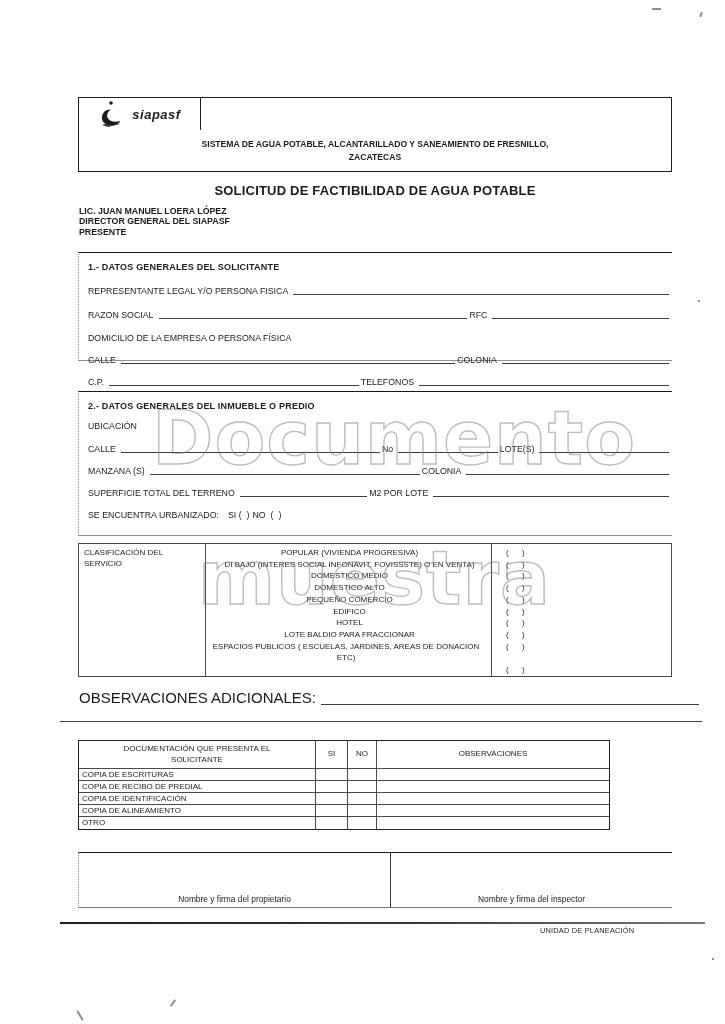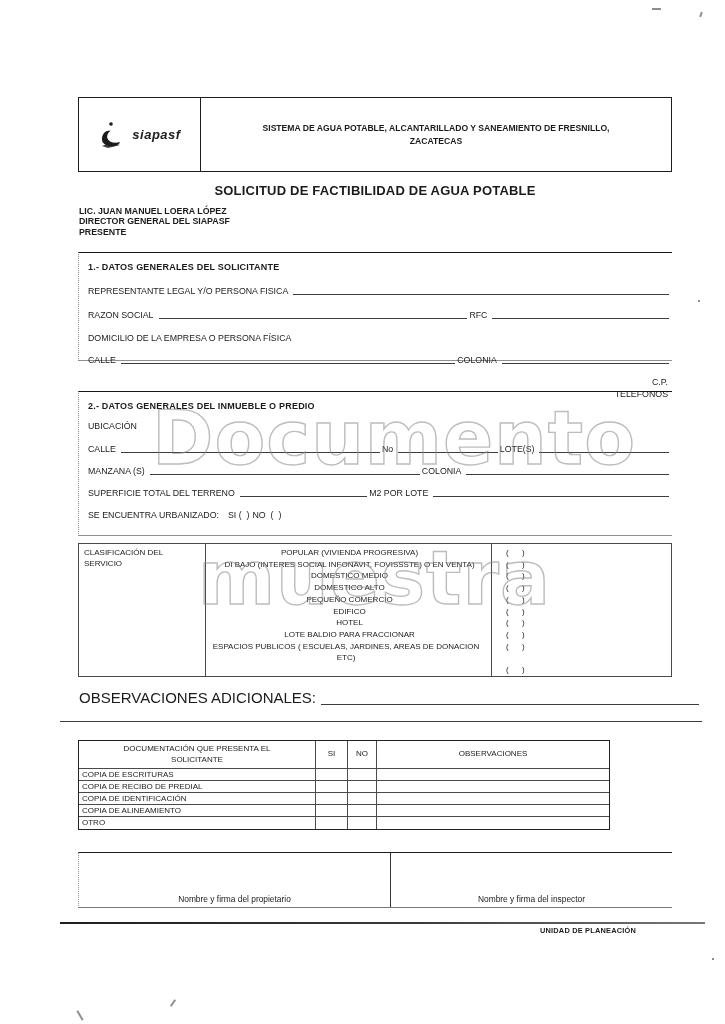--- a/index.html
+++ b/index.html
@@ -4,21 +4,21 @@
 <style>
   html,body{margin:0;padding:0;}
   body{background:#e8e8e8;}
   .page{
     position:relative; width:725px; height:1024px; background:#ffffff;
     font-family:"Liberation Sans", sans-serif; color:#1b1b1b; overflow:hidden;
     margin:0 auto;
   }
   
   .hdr-box{position:absolute; left:78px; top:97px; width:594px; height:75px;
-    border:1.6px solid #1f1f1f; display:flex; box-sizing:border-box;}
+    border:1.6px solid #1f1f1f; display:flex; box-sizing:border-box;flex-direction:column;}
   .hdr-logo-cell{width:122px; border-right:1.4px solid #1f1f1f; display:flex;
     align-items:center; justify-content:center; gap:4px; box-sizing:border-box;}
   .logo-text{font-size:13px; font-weight:bold; font-style:italic; letter-spacing:.5px; color:#222;}
   .hdr-title-cell{flex:1; display:flex; flex-direction:column; align-items:center;
     justify-content:center; text-align:center; font-weight:bold; font-size:8.6px;
     line-height:13px; padding:0 14px;}
   
   .form-title{position:absolute; left:78px; top:183px; width:594px; text-align:center;
     font-weight:bold; font-size:13px; letter-spacing:.2px;}
   .addressee{position:absolute; left:79px; top:206px; font-weight:bold; font-size:8.8px; line-height:10.4px;}
@@ -62,21 +62,21 @@
   .sig{position:absolute; left:78px; top:852px; width:594px; height:56px; box-sizing:border-box;
     border-top:1.6px solid #1c1c1c; border-left:1px dotted #999; border-bottom:1px solid #777;
     display:flex;}
   .sig-cell{display:flex; align-items:flex-end; justify-content:center;
     font-size:8.4px; padding-bottom:3px; box-sizing:border-box;}
   .sig-cell.left{width:312px; border-right:1.2px solid #333;}
   .sig-cell.right{flex:1;}
   
   .foot-line{position:absolute; left:60px; top:922px; width:645px; height:2px;
     background:linear-gradient(90deg,#1f1f1f 0%, #3a3a3a 55%, #777 100%);}
-  .foot-unit{position:absolute; left:540px; top:926px; font-size:7.4px; font-weight:bold; letter-spacing:.2px;}
+  .foot-unit{position:absolute; left:540px; top:926px; font-size:7.4px; font-weight:normal; letter-spacing:.2px;}
   
   .wm{position:absolute; font-family:"DejaVu Sans", sans-serif; font-weight:bold;
     color:transparent; -webkit-text-stroke:1.4px rgba(135,135,135,.55);
     letter-spacing:1px; pointer-events:none; z-index:6;}
   .wm1{left:152px; top:395px; font-size:74px;}
   .wm2{left:198px; top:535px; font-size:74px;}
   
   .spk{position:absolute; background:#8d8d8d;}
 </style>
 </head>
@@ -126,21 +126,21 @@
     </div>
     <div class="row" style="margin-top:13px;">
       <span class="lbl">DOMICILIO DE LA EMPRESA O PERSONA FÍSICA</span>
     </div>
     <div class="row" style="margin-top:12px;">
       <span class="lbl">CALLE</span>
       <span class="fl" style="flex:2;"></span>
       <span class="lbl">COLONIA</span>
       <span class="fl" style="flex:1;"></span>
     </div>
-    <div class="row" style="margin-top:12px;flex-direction:column;">
+    <div class="row" style="margin-top:12px;">
       <span class="lbl">C.P.</span>
       <span class="fl" style="flex:1;"></span>
       <span class="lbl">TELEFONOS</span>
       <span class="fl" style="flex:1;"></span>
     </div>
   </div>
 
   <div class="sec sec2">
     <div class="sec-title">2.- DATOS GENERALES DEL INMUEBLE O PREDIO</div>
     <div class="row" style="margin-top:10px;">

